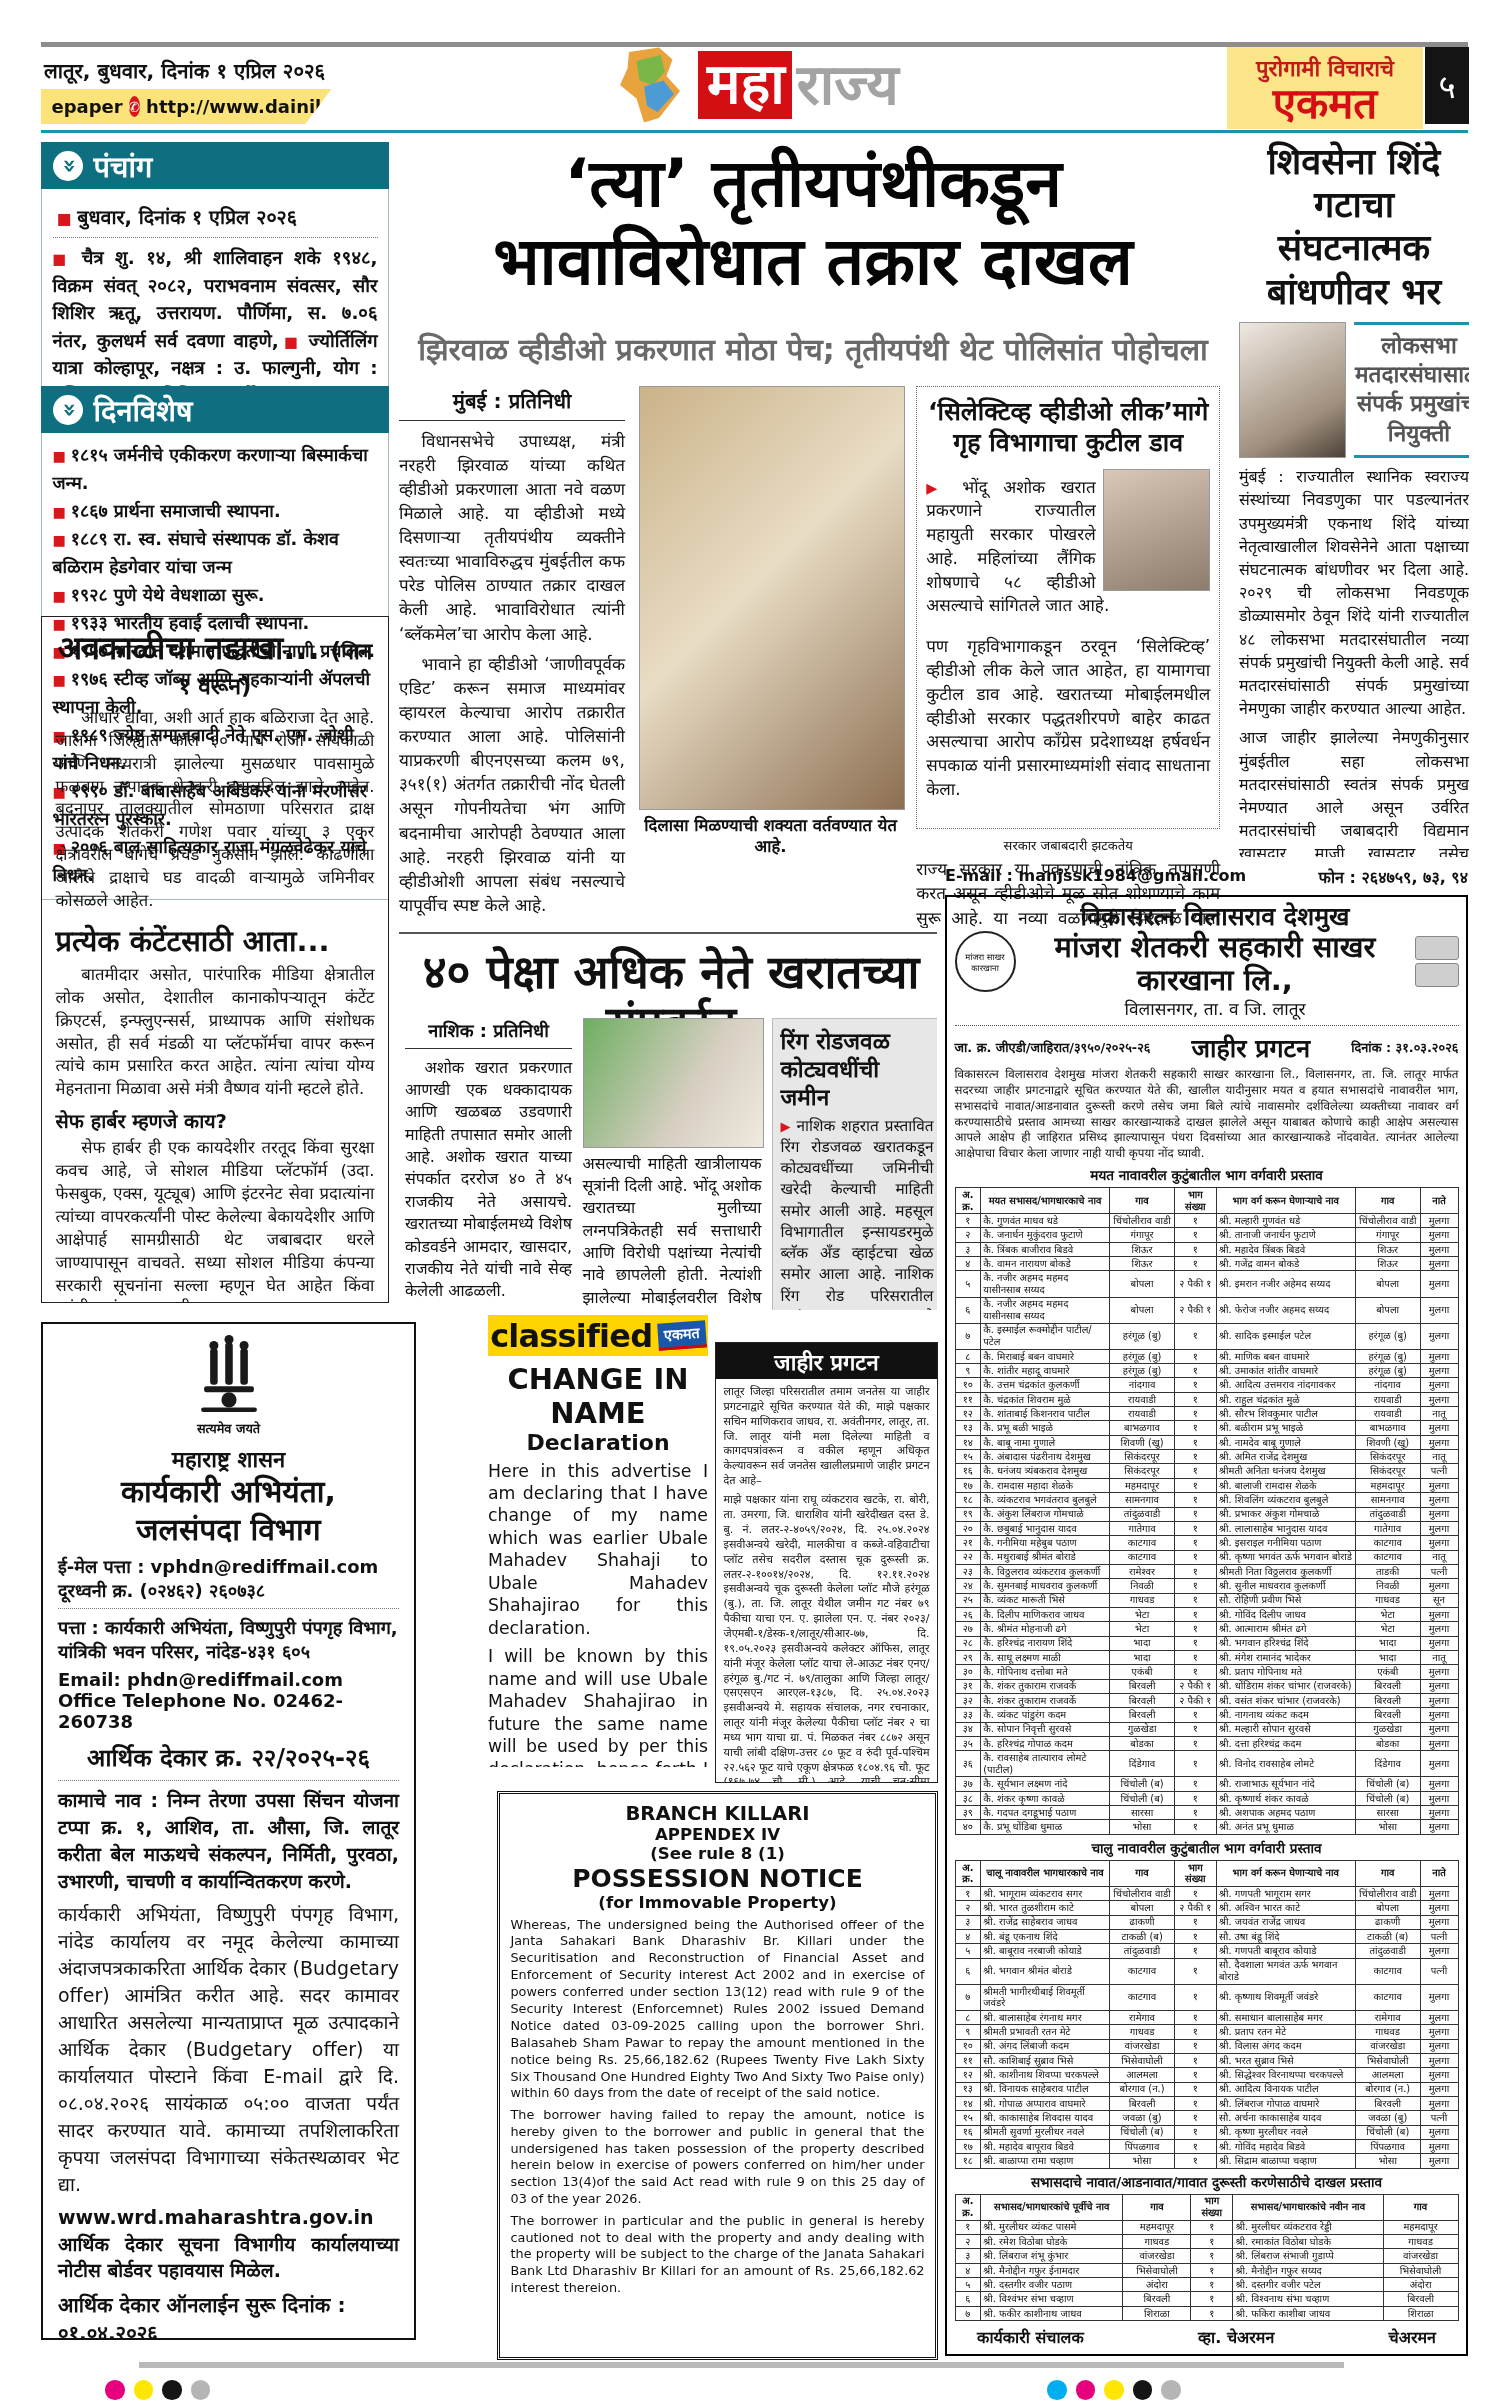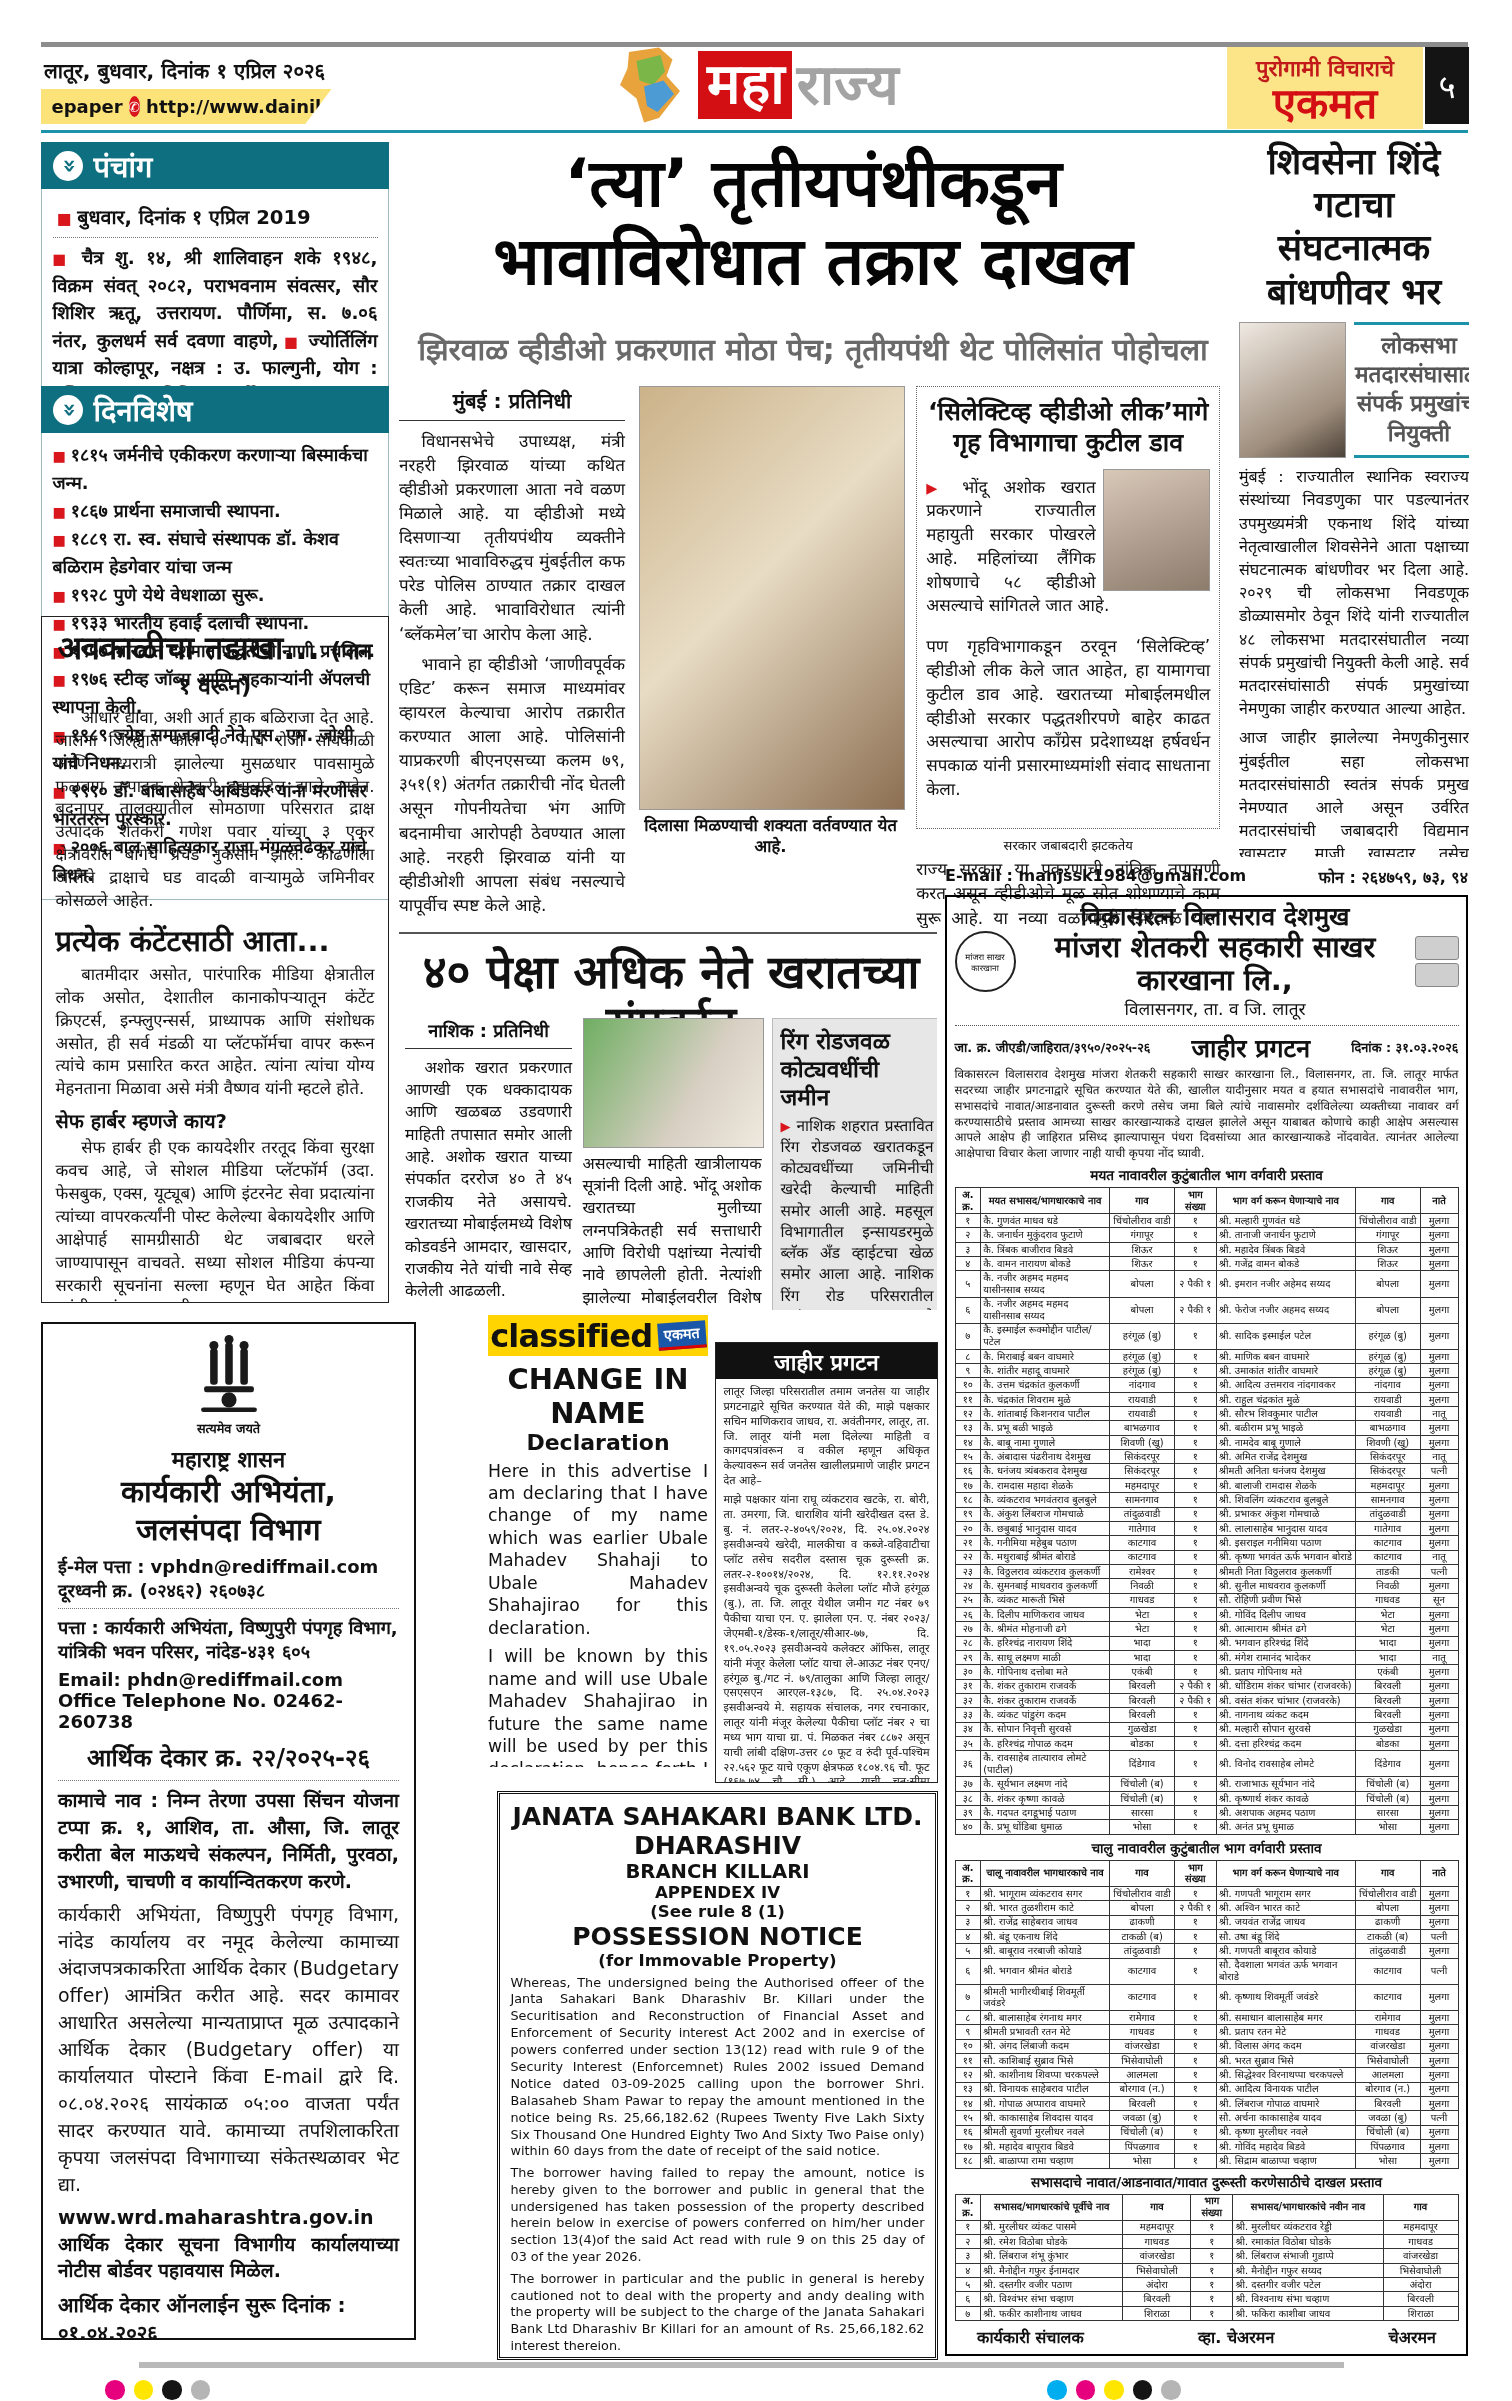--- a/index.html
+++ b/index.html
@@ -167,21 +167,21 @@
   <div class="abs rule-teal"></div>
 
   <div class="abs panchang">
     <div class="sec-head">
       <span class="chev">
           <span>«</span>
         </span>
       <span>पंचांग</span>
     </div>
     <div class="sec-body">
-      <div class="p-date rsq">बुधवार, दिनांक १ एप्रिल 2019</div>
+      <div class="p-date rsq">बुधवार, दिनांक १ एप्रिल २०२६</div>
       <div class="dotted-div"></div>
       <div class="p-body just">
         
       <span class="rsq">चैत्र शु. १४, श्री शालिवाहन शके १९४८, विक्रम संवत् २०८२, पराभवनाम संवत्सर, सौर शिशिर ऋतू, उत्तरायण. पौर्णिमा, स. ७.०६ नंतर, कुलधर्म सर्व दवणा वाहणे,</span><span class="rsq">ज्योर्तिलिंग यात्रा कोल्हापूर, नक्षत्र : उ. फाल्गुनी, योग : वृद्धि, करण : विष्टि</span><span class="rsq">सूर्योदय : ६.३५ वा., सूर्यास्त : ६.५० वा.</span><span class="rsq">राहु काल : दुपारी १२.०० ते १.३०</span></div>
     </div>
   </div>
 
   <div class="abs dinvishesh">
     <div class="sec-head">
       <span class="chev">
@@ -314,21 +314,20 @@
       <div>
 
       <p class="jh-p">लातूर जिल्हा परिसरातील तमाम जनतेस या जाहीर प्रगटनाद्वारे सूचित करण्यात येते की, माझे पक्षकार सचिन माणिकराव जाधव, रा. अवंतीनगर, लातूर, ता. जि. लातूर यांनी मला दिलेल्या माहिती व कागदपत्रांवरून व वकील म्हणून अधिकृत केल्यावरून सर्व जनतेस खालीलप्रमाणे जाहीर प्रगटन देत आहे–</p>
           <p class="jh-p">माझे पक्षकार यांना राघू व्यंकटराव खटके, रा. बोरी, ता. उमरगा, जि. धाराशिव यांनी खरेदीखत दस्त डे. बु. नं. लतर-२-४०५९/२०२४, दि. २५.०४.२०२४ इसवीअन्वये खरेदी, मालकीचा व कब्जे-वहिवाटीचा प्लॉट तसेच सदरील दस्तास चूक दुरूस्ती क्र. लतर-२-१००१४/२०२४, दि. १२.११.२०२४ इसवीअन्वये चूक दुरूस्ती केलेला प्लॉट मौजे हरंगूळ (बु.), ता. जि. लातूर येथील जमीन गट नंबर ७९ पैकीचा याचा एन. ए. झालेला एन. ए. नंबर २०२३/जेएमबी-१/डेस्क-१/लातूर/सीआर-७७, दि. १९.०५.२०२३ इसवीअन्वये कलेक्टर ऑफिस, लातूर यांनी मंजूर केलेला प्लॉट याचा ले-आऊट नंबर एनए/हरंगूळ बु./गट नं. ७९/तालुका आणि जिल्हा लातूर/एसएसएन आरएल-१३८७, दि. २५.०४.२०२३ इसवीअन्वये मे. सहायक संचालक, नगर रचनाकार, लातूर यांनी मंजूर केलेल्या पैकीचा प्लॉट नंबर २ चा मध्य भाग याचा ग्रा. पं. मिळकत नंबर ८८७२ असून याची लांबी दक्षिण-उत्तर ८० फूट व रुंदी पूर्व-पश्चिम २२.५६२ फूट याचे एकूण क्षेत्रफळ १८०४.९६ चौ. फूट (१६७.७४ चौ. मी.) आहे. याची चतु:सीमा खालीलप्रमाणे–</p>
         </div>
 
     </div>
   </div>
 
   <div class="abs bank">
-    <div class="bk-t1">JANATA SAHAKARI BANK LTD. DHARASHIV</div>
     <div class="bk-t2">BRANCH KILLARI</div>
     <div class="bk-t3">APPENDEX IV</div>
     <div class="bk-t3">(See rule 8 (1)</div>
     <div class="bk-t4">POSSESSION NOTICE</div>
     <div class="bk-t3">(for Immovable Property)</div>
     <p class="bk-p">Whereas, The undersigned being the Authorised offeer of the Janta Sahakari Bank Dharashiv Br. Killari under the Securitisation and Reconstruction of Financial Asset and Enforcement of Security interest Act 2002 and in exercise of powers conferred under section 13(12) read with rule 9 of the Security Interest (Enforcemnet) Rules 2002 issued Demand Notice dated 03-09-2025 calling upon the borrower Shri. Balasaheb Sham Pawar to repay the amount mentioned in the notice being Rs. 25,66,182.62 (Rupees Twenty Five Lakh Sixty Six Thousand One Hundred Eighty Two And Sixty Two Paise only) within 60 days from the date of receipt of the said notice.</p>
     <p class="bk-p">The borrower having failed to repay the amount, notice is hereby given to the borrower and public in general that the undersigened has taken possession of the property described herein below in exercise of powers conferred on him/her under section 13(4)of the said Act read with rule 9 on this 25 day of 03 of the year 2026.</p>
     <p class="bk-p">The borrower in particular and the public in general is hereby cautioned not to deal with the property and andy dealing with the property will be subject to the charge of the Janata Sahakari Bank Ltd Dharashiv Br Killari for an amount of Rs. 25,66,182.62 interest thereion.</p>
 
   </div>

